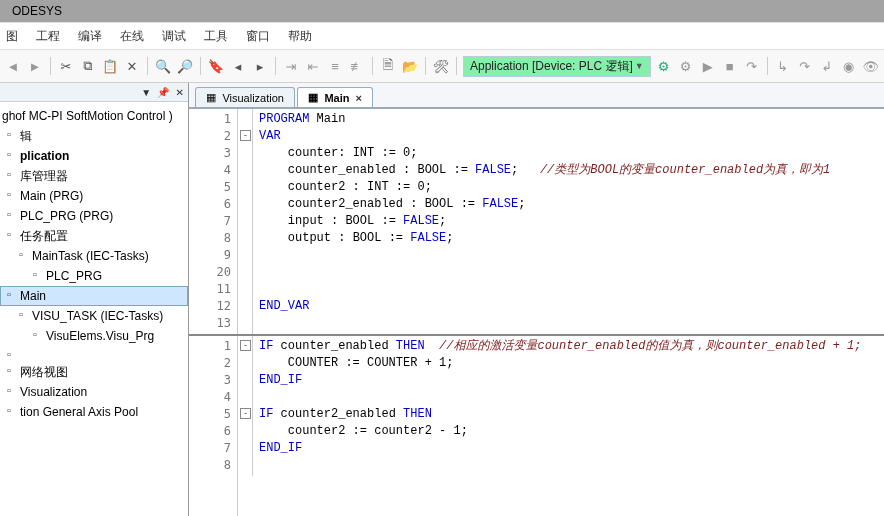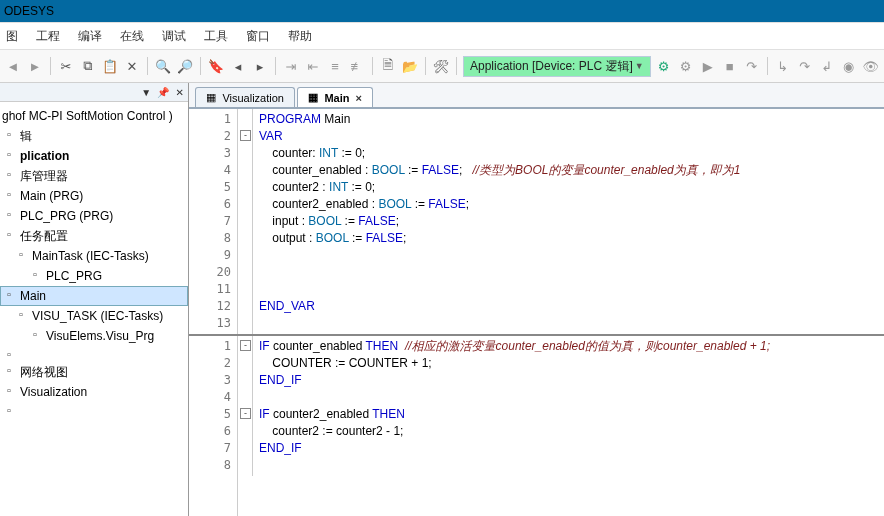--- a/index.html
+++ b/index.html
@@ -1,17 +1,17 @@
 <!DOCTYPE html>
 <html><head>
 <meta charset="utf-8">
 <style>
 html,body{margin:0;padding:0;font-family:"Microsoft YaHei","Segoe UI",Tahoma,sans-serif;font-size:12px;background:#fff;color:#000;overflow:hidden}
 body{width:884px;height:516px;position:relative}
-.titlebar{height:22px;line-height:22px;padding-left:4px;background:#0369a1;color:#000;border-bottom:1px solid #e0e0e0}
+.titlebar{height:22px;line-height:22px;padding-left:12px;background:#a3a3a3;color:#000;border-bottom:1px solid #e0e0e0}
 .menubar{height:22px;display:flex;align-items:center;gap:18px;padding:2px 6px;border-bottom:1px solid #e0e0e0;color:#333}
 .menubar span{cursor:default}
 .toolbar{height:28px;display:flex;align-items:center;gap:4px;padding:2px 4px;border-bottom:1px solid #d0d0d0;background:#f8f8f8}
 .tb-icon{width:18px;height:18px;display:flex;align-items:center;justify-content:center;color:#555;font-size:13px}
 .tb-sep{width:1px;height:18px;background:#ccc;margin:0 2px}
 .tb-combo{display:flex;align-items:center;gap:2px;padding:1px 6px;border:1px solid #bcd;background:#86efac;color:#222}
 .tb-combo .arrow{font-size:9px;color:#555}
 .main{display:flex;height:calc(516px - 22px - 26px - 32px)}
 .sidebar{width:188px;border-right:1px solid #999;display:flex;flex-direction:column;background:#fff}
 .side-header{height:18px;display:flex;align-items:center;justify-content:flex-end;gap:6px;padding:0 4px;border-bottom:1px solid #ccc;background:#eef3f8;font-size:11px;color:#333}
@@ -26,23 +26,23 @@
 .editor-area{flex:1;display:flex;flex-direction:column}
 .tabbar{height:24px;display:flex;align-items:flex-end;gap:2px;padding:0 6px;border-bottom:2px solid #9ab;background:#f4f6f9}
 .tab{display:flex;align-items:center;gap:6px;padding:3px 10px;border:1px solid #9ab;border-bottom:none;background:#eef3f8;border-radius:3px 3px 0 0;font-size:11px}
 .tab.active{background:#fff;font-weight:700}
 .tab .x{font-weight:700;color:#333;font-size:11px}
 .code-split{flex:1;display:flex;flex-direction:column}
 .code-pane{display:flex;border-bottom:2px solid #888;overflow:hidden}
 .gutter{width:40px;background:#fff;border-right:1px solid #ccc;text-align:right;padding:2px 6px 2px 2px;color:#777;font-family:Consolas,Menlo,monospace;font-size:12px;line-height:17px}
 .fold{width:14px;border-right:1px solid #ccc;background:#fff;position:relative}
 .fold-mark{position:absolute;left:2px;width:9px;height:9px;border:1px solid #888;background:#fff;font-size:9px;line-height:8px;text-align:center;color:#444}
-.code{flex:1;padding:2px 6px;font-family:Liberation Sans, sans-serif;font-size:12px;line-height:17px;white-space:pre}
+.code{flex:1;padding:2px 6px;font-family:Liberation Mono, monospace;font-size:12px;line-height:17px;white-space:pre}
 .kw{color:#0000c8;font-weight:400}
-.ty{color:#0369a1}
+.ty{color:#000000}
 .cm{color:#7f1d1d;font-style:italic}
 .dim{color:#999}
 </style>
 </head>
 <body>
 
 <div class="titlebar">
   <span>ODESYS</span>
 </div>
 
@@ -161,20 +161,21 @@
         <div class="tree-row">
           <span class="tw-icon">▫</span>
           <span>网络视图</span>
         </div>
         <div class="tree-row">
           <span class="tw-icon">▫</span>
           <span>Visualization</span>
         </div>
         <div class="tree-row">
           <span class="tw-icon">▫</span>
+          <span>tion General Axis Pool</span>
         </div>
       </div>
   </div>
 
   <div class="editor-area">
     <div class="tabbar" id="tabbar">
         <div class="tab">
           <span>▦</span>
           <span>Visualization</span>
         </div>

